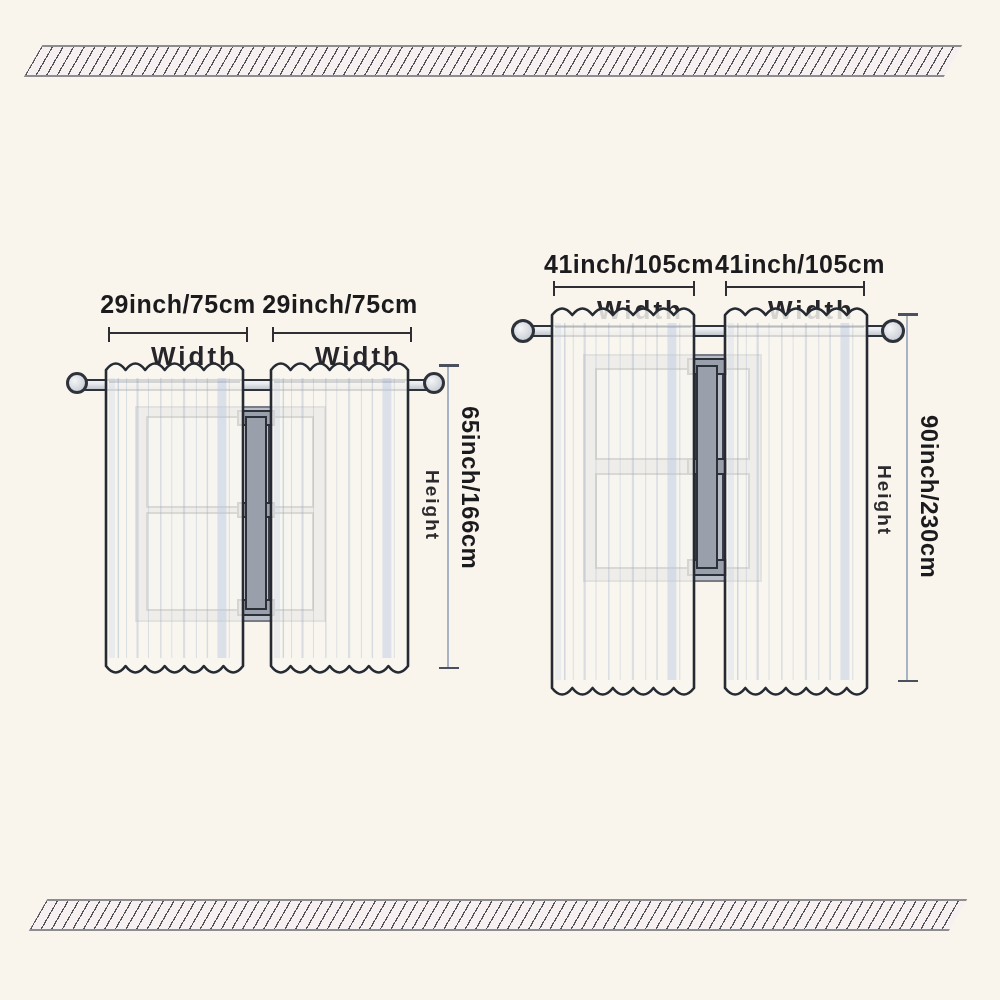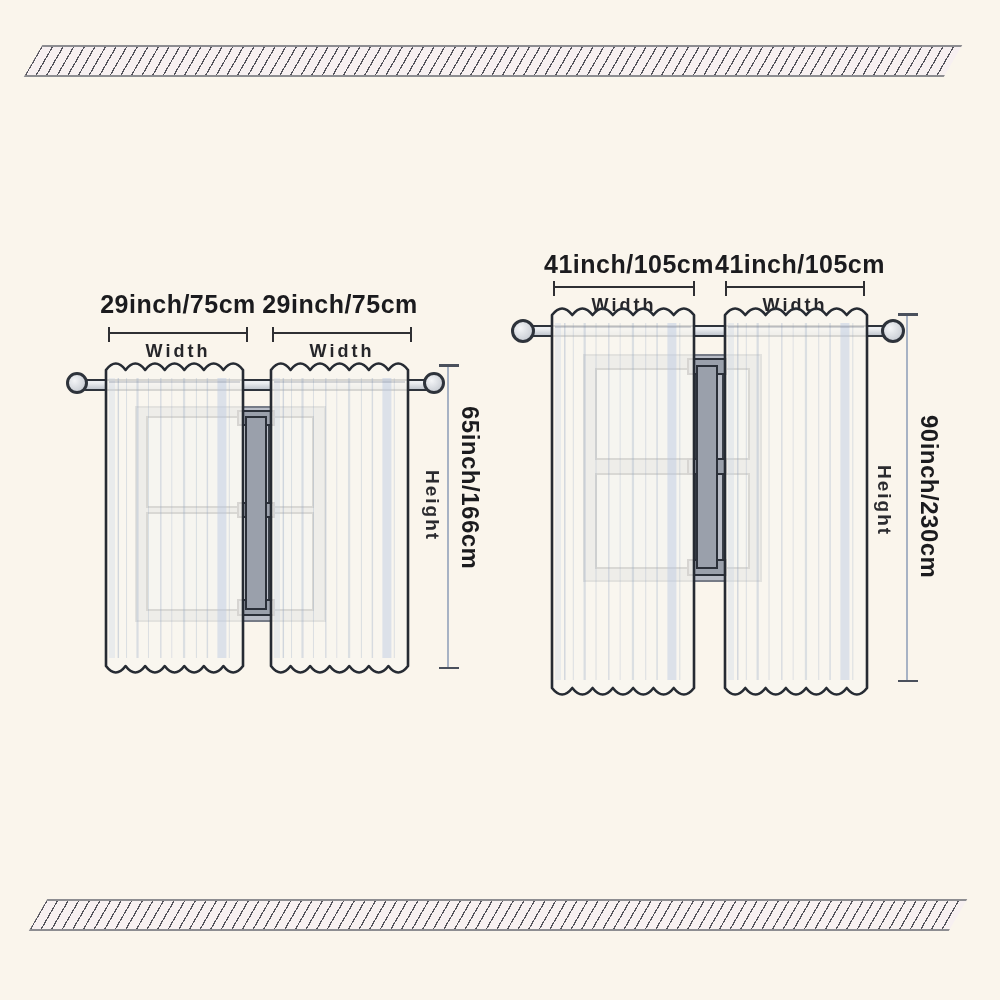--- a/index.html
+++ b/index.html
@@ -17,21 +17,21 @@
   .dimline{position:absolute;height:0;border-top:2px solid #2f2f33;}
   .dimline::before,.dimline::after{content:"";position:absolute;top:-7px;width:2px;height:15px;background:#2f2f33;}
   .dimline::before{left:0;} .dimline::after{right:0;}
 
   .vline{position:absolute;width:0;border-left:2px solid #a7b2c4;}
   .vline::before,.vline::after{content:"";position:absolute;left:-10px;width:20px;height:2.5px;background:#4a505c;}
   .vline::before{top:0;} .vline::after{bottom:0;}
 
   
   .size-val{position:absolute;font-weight:700;font-size:25px;line-height:1.1;color:#1b1b1e;text-align:center;letter-spacing:.5px;}
-  .wlabel{position:absolute;font-weight:600;font-size:18px;color:#26262a;text-align:center;letter-spacing:3px;}
+  .wlabel{position:absolute;font-weight:600;font-size:26px;color:#26262a;text-align:right;letter-spacing:3px;}
   .vtext{position:absolute;writing-mode:vertical-rl;}
   .hval{font-weight:700;font-size:24px;color:#1b1b1e;letter-spacing:.5px;}
   .hlabel{font-weight:600;font-size:19px;color:#2b2b2f;letter-spacing:2px;}
 
   
   .rodbar{position:absolute;height:8px;background:linear-gradient(#eceef1 25%,#c2c7cf);
           border:2px solid #2e333b;border-radius:4px;}
   .finial{position:absolute;border-radius:50%;
           background:radial-gradient(circle at 35% 35%,#f4f5f7,#bfc4cc);
           border:3px solid #2e333b;}

